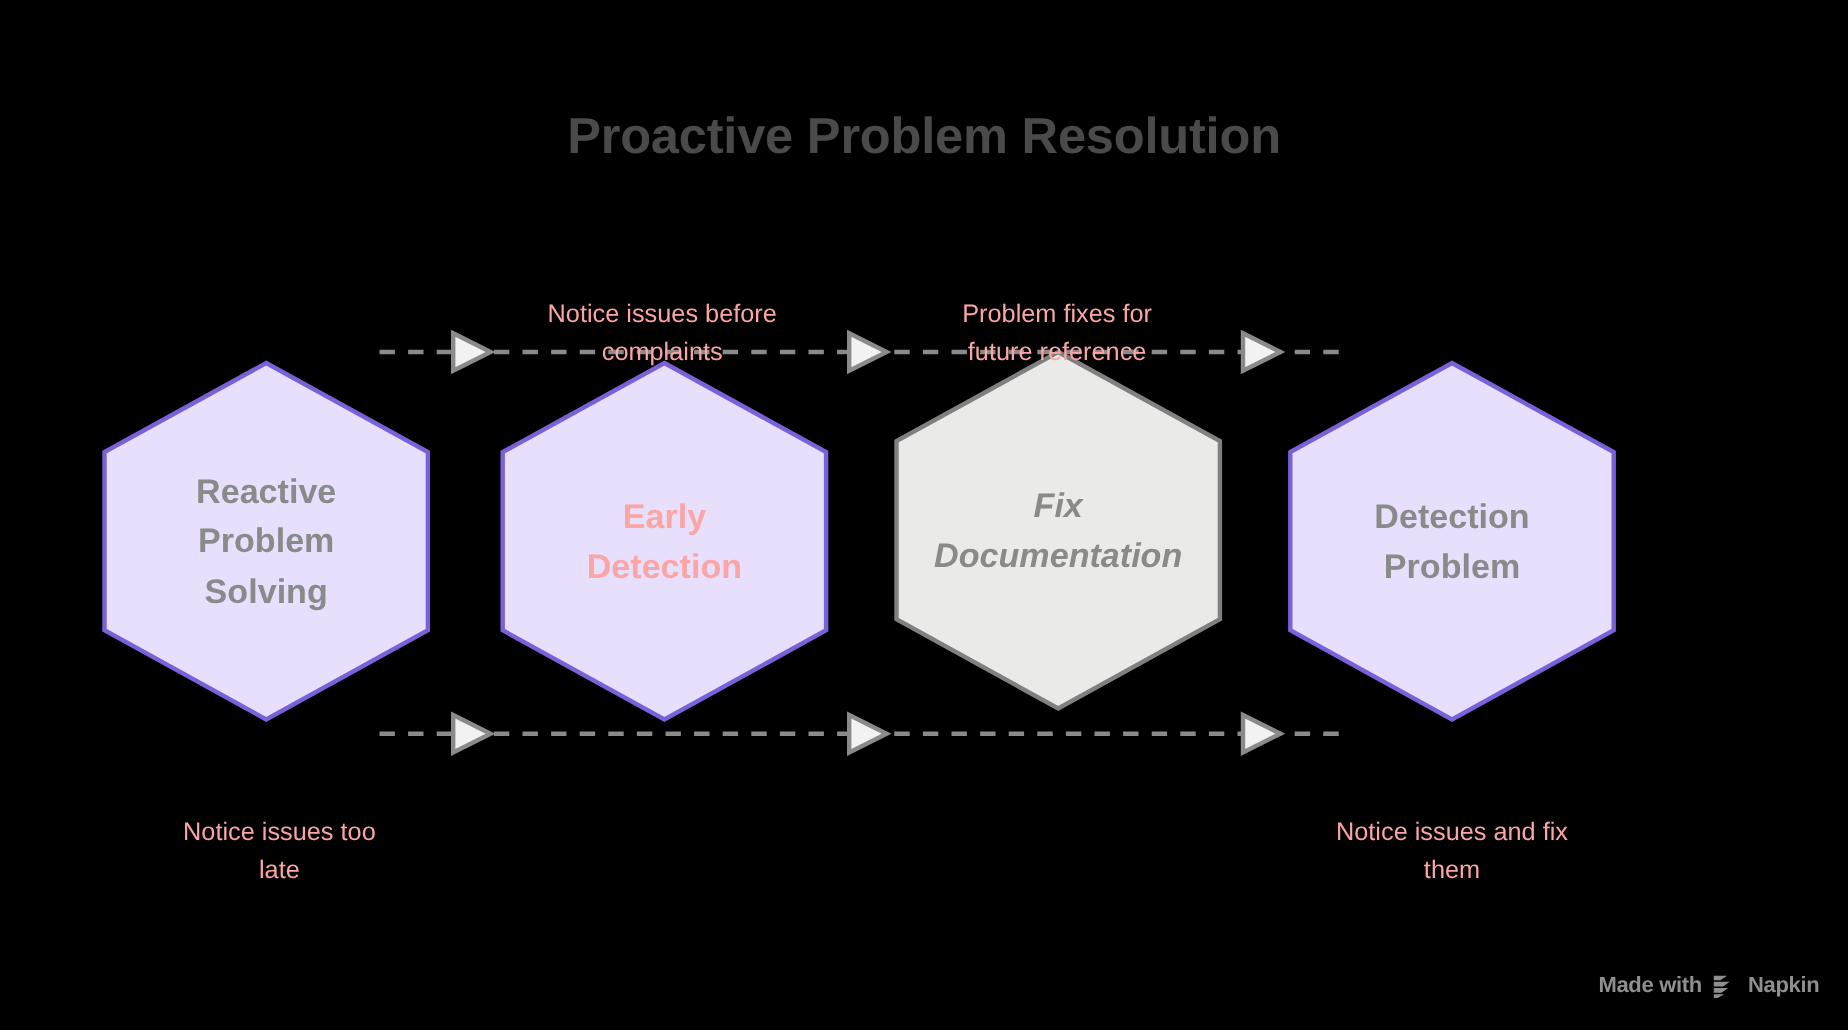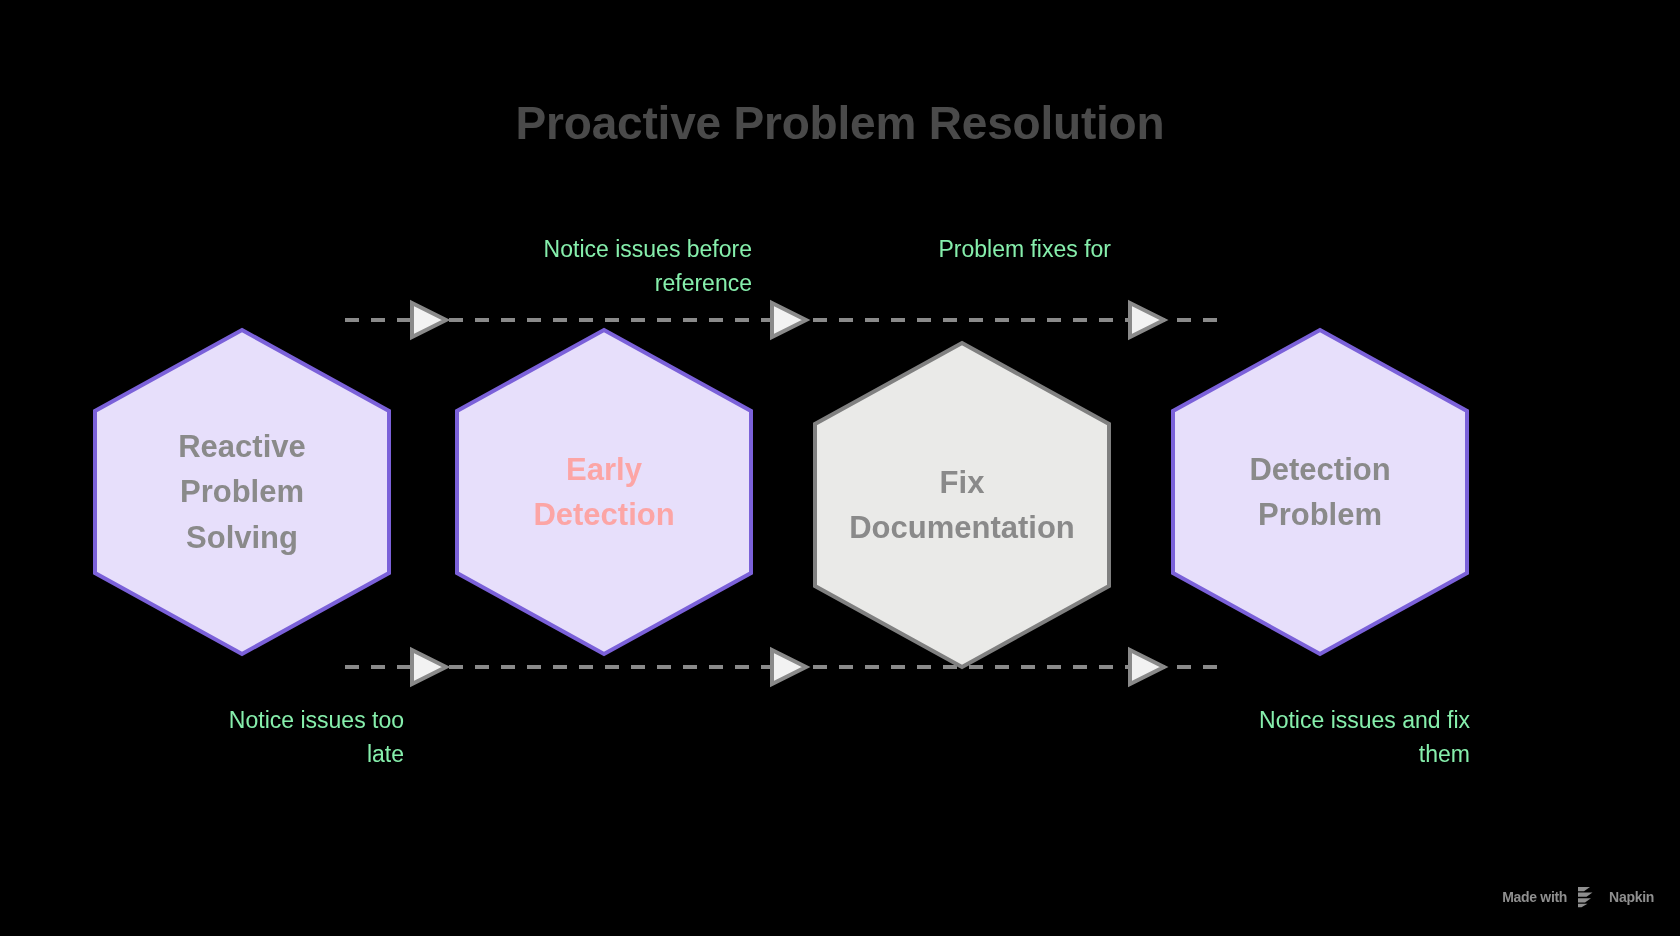--- a/index.html
+++ b/index.html
@@ -55,35 +55,36 @@
     font-weight: bold;
     line-height: 1.46;
     color: #8a8a8a;
     pointer-events: none;
   }
   .node-label.accent { color: #fca5a5; }
   .node-label span { display: block; padding: 0 26px; }
 
   .edge-label {
     position: absolute;
-    text-align: right;
+    text-align: center;
     font-size: 23px;
     line-height: 1.48;
-    color: #86efac;
+    color: #fca5a5;
     width: 300px;
+    margin-top: 36px;
   }
   .watermark {
     position: absolute;
     right: 26px;
     bottom: 28px;
     display: flex;
     align-items: center;
     gap: 9px;
     color: #8f8f8f;
-    font-size: 14px;
+    font-size: 20px;
     font-weight: bold;
     letter-spacing: -0.3px;
   }
   .watermark svg { display: block; }
 </style>
 </head>
 <body>
 
 <div id="canvas">
 
@@ -114,44 +115,45 @@
             <span style="display:block">Solving</span>
           </span>
         </div></div>
       <div class="node" style="left: 454px; top: 327px;"><svg width="300" height="330" viewBox="0 0 300 330">
           <polygon points="150.0,3.0 297.0,84.0 297.0,246.0 150.0,327.0 3.0,246.0 3.0,84.0" fill="#E7DFFB" stroke="#7B61D9" stroke-width="4" stroke-linejoin="miter"></polygon>
         </svg><div class="node-label accent">
           <span>
             <span style="display:block">Early Detection</span>
           </span>
         </div></div>
-      <div class="node" style="left: 812px; top: 340px;"><svg width="300" height="330" viewBox="0 0 300 330">
+      <div class="node" style="left: 812px; top: 317px; font-style: italic;"><svg width="300" height="330" viewBox="0 0 300 330">
           <polygon points="150.0,3.0 297.0,84.0 297.0,246.0 150.0,327.0 3.0,246.0 3.0,84.0" fill="#EAEAE8" stroke="#808080" stroke-width="4" stroke-linejoin="miter"></polygon>
         </svg><div class="node-label">
           <span>
             <span style="display:block">Fix</span>
             <span style="display:block">Documentation</span>
           </span>
         </div></div>
       <div class="node" style="left: 1170px; top: 327px;"><svg width="300" height="330" viewBox="0 0 300 330">
           <polygon points="150.0,3.0 297.0,84.0 297.0,246.0 150.0,327.0 3.0,246.0 3.0,84.0" fill="#E7DFFB" stroke="#7B61D9" stroke-width="4" stroke-linejoin="miter"></polygon>
         </svg><div class="node-label">
           <span>
             <span style="display:block">Detection</span>
             <span style="display:block">Problem</span>
           </span>
         </div></div>
     </div>
   <div id="labels-layer">
       <div class="edge-label" style="left: 452px; top: 232px;">
         <div>Notice issues before</div>
-        <div>reference</div>
+        <div>complaints</div>
       </div>
       <div class="edge-label" style="left: 811px; top: 232px;">
         <div>Problem fixes for</div>
+        <div>future reference</div>
       </div>
       <div class="edge-label" style="left: 104px; top: 703px;">
         <div>Notice issues too</div>
         <div>late</div>
       </div>
       <div class="edge-label" style="left: 1170px; top: 703px;">
         <div>Notice issues and fix</div>
         <div>them</div>
       </div>
     </div>

